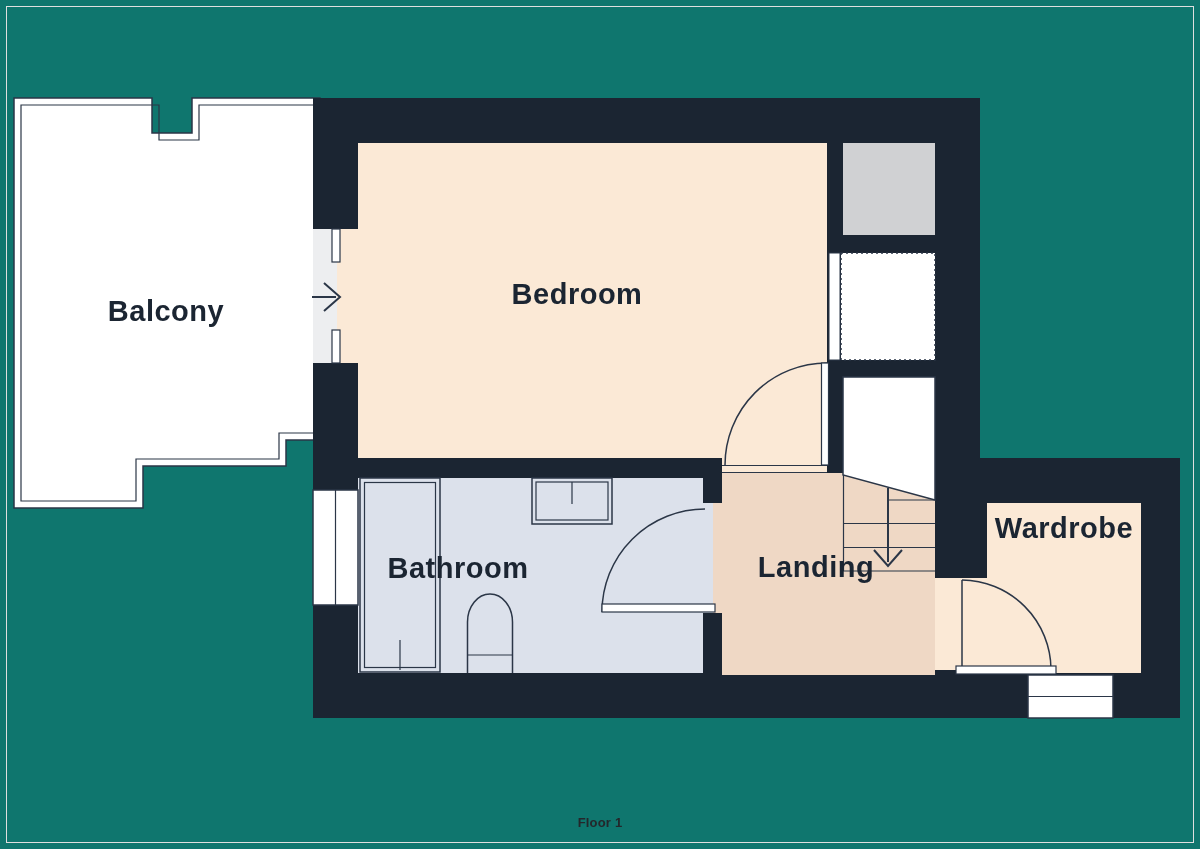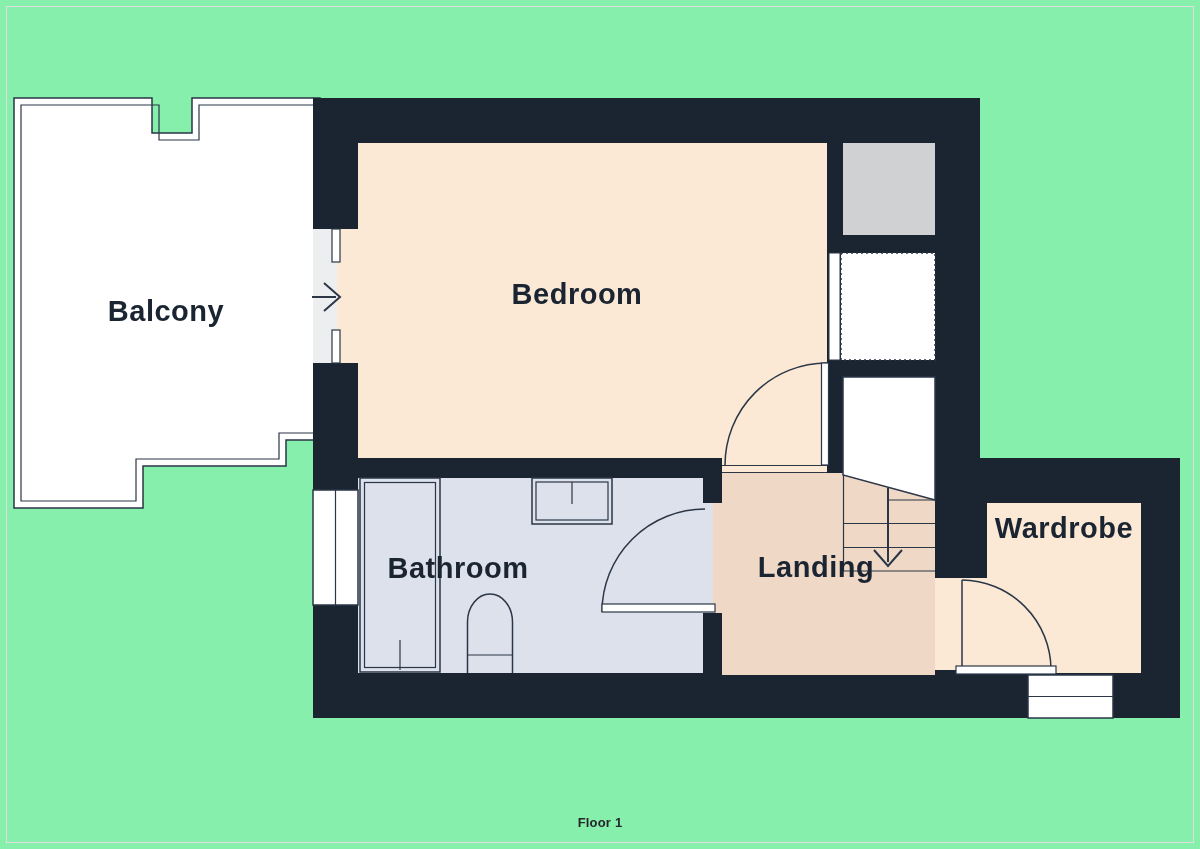--- a/index.html
+++ b/index.html
@@ -1,16 +1,16 @@
 <!DOCTYPE html>
 <html><head>
 <meta charset="utf-8">
 <style>
   html,body{margin:0;padding:0;background:#ffffff;}
-  .canvas{position:relative;width:1200px;height:849px;background:#86efac;overflow:hidden;
+  .canvas{position:relative;width:1200px;height:849px;background:#0f766e;overflow:hidden;
           font-family:"Liberation Sans",sans-serif;}
   svg{position:absolute;left:0;top:0;}
   .ln{stroke:#2B3647;stroke-width:1.5;fill:none;}
   .ln2{stroke:#2B3647;stroke-width:1.2;fill:none;}
   .thick{stroke:#2B3647;stroke-width:2;fill:none;}
   .w{fill:#ffffff;stroke:#2B3647;stroke-width:1.2;}
   .dotted{fill:#ffffff;stroke:#2B3647;stroke-width:1.5;stroke-dasharray:2 3;}
   .lbl{font-family:"Liberation Sans",sans-serif;font-weight:bold;font-size:29px;
        fill:#1B2532;text-anchor:middle;letter-spacing:0.5px;}
   .cap{font-family:"Liberation Sans",sans-serif;font-weight:bold;font-size:13px;

